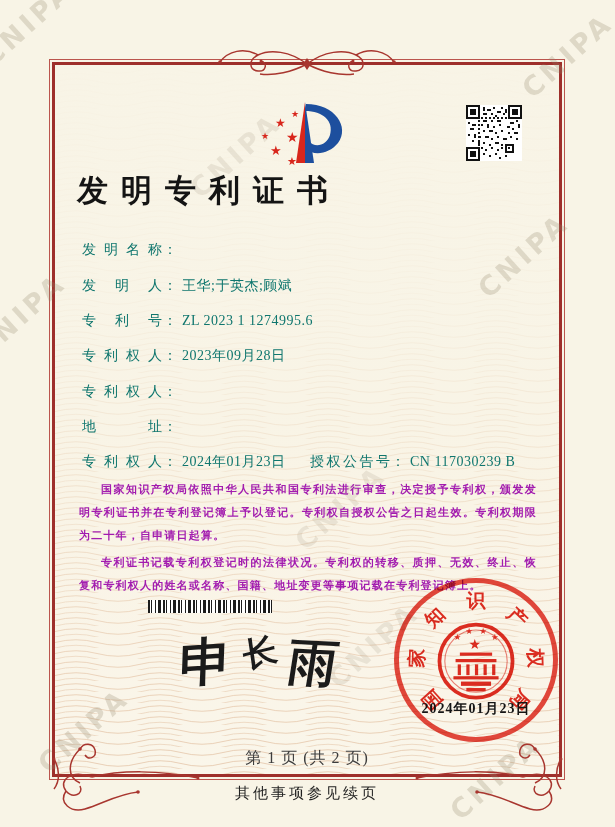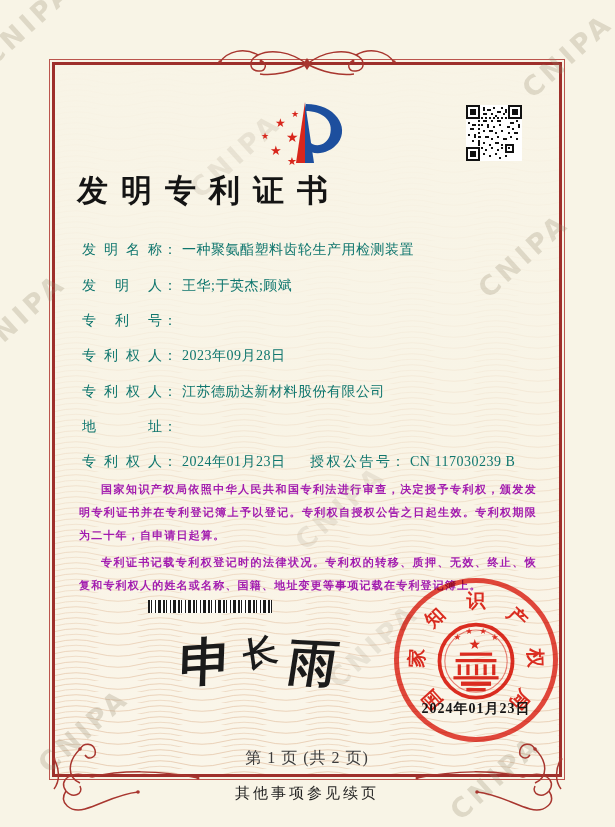--- a/index.html
+++ b/index.html
@@ -251,40 +251,39 @@
     </g>
     <rect x="21" y="21" width="3" height="3" fill="#ffffff"></rect>
     <rect x="22" y="22" width="1" height="1" fill="#111111"></rect>
   </svg>
 
   <div class="title">发明专利证书</div>
 
   <div class="row" style="top:240px">
     <span class="flabel">发明名称</span>
       <span class="fcolon">：</span>
-    <span class="fvalue">一种聚氨酯塑料齿轮生产用检测装置</span>
   </div>
   <div class="row" style="top:276px">
     <span class="flabel">发明人</span>
       <span class="fcolon">：</span>
     <span class="fvalue">王华;于英杰;顾斌</span>
   </div>
   <div class="row" style="top:311px">
     <span class="flabel">专利号</span>
       <span class="fcolon">：</span>
+    <span class="fvalue">ZL 2023 1 1274995.6</span>
   </div>
   <div class="row" style="top:346px">
     <span class="flabel">专利权人</span>
       <span class="fcolon">：</span>
     <span class="fvalue">2023年09月28日</span>
   </div>
   <div class="row" style="top:382px">
     <span class="flabel">专利权人</span>
       <span class="fcolon">：</span>
-    <span class="fvalue">江苏德励达新材料股份有限公司</span>
   </div>
   <div class="row" style="top:417px">
     <span class="flabel">地址</span>
       <span class="fcolon">：</span>
   </div>
   <div class="row" style="top:452px">
     <span class="flabel">专利权人</span>
       <span class="fcolon">：</span>
     <span class="fvalue">2024年01月23日</span>
     <span class="pair2">

